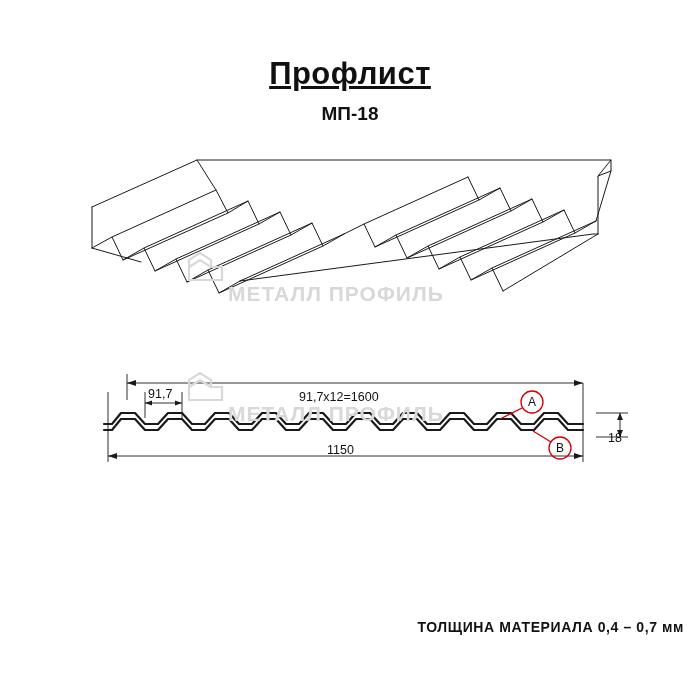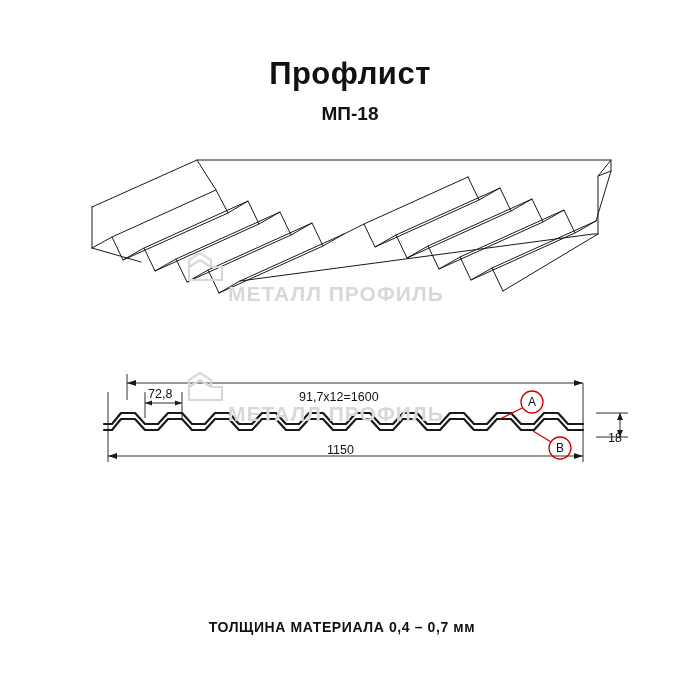--- a/index.html
+++ b/index.html
@@ -24,37 +24,38 @@
   .title {
     position: absolute;
     top: 56px;
     left: 0;
     width: 700px;
     text-align: center;
     font-size: 31px;
     font-weight: bold;
     letter-spacing: 0.5px;
     color: #111;
+    text-decoration: underline;
   }
   .subtitle {
     position: absolute;
     top: 103px;
     left: 0;
     width: 700px;
     text-align: center;
     font-size: 19px;
     font-weight: bold;
     color: #111;
   }
   .footer-note {
     position: absolute;
     top: 619px;
     left: 0;
     width: 684px;
-    text-align: center;
+    text-align: right;
     font-size: 14px;
     font-weight: bold;
     letter-spacing: 0.6px;
     color: #111;
   }
   svg.art {
     position: absolute;
     top: 0;
     left: 0;
   }
@@ -205,21 +206,21 @@
 
     <g fill="none" stroke="#d40000" stroke-width="1.3">
       <circle cx="532" cy="402" r="11"></circle>
       <line x1="522" y1="408" x2="500" y2="419"></line>
       <circle cx="560" cy="448" r="11"></circle>
       <line x1="551" y1="442" x2="533" y2="431"></line>
     </g>
   </svg>
 
   <div class="dim-label" style="top:390px;left:299px;">91,7х12=1600</div>
-  <div class="dim-label" style="top:387px;left:148px;">72,8</div>
+  <div class="dim-label" style="top:387px;left:148px;">91,7</div>
   <div class="dim-label" style="top:443px;left:327px;">1150</div>
   <div class="dim-label" style="top:431px;left:608px;">18</div>
 
   <div class="callout-letter" style="top:395px;left:528px;">A</div>
   <div class="callout-letter" style="top:441px;left:556px;">B</div>
 
   <div class="wm wm2">МЕТАЛЛ ПРОФИЛЬ</div>
   <svg class="wm-logo" style="top:370px;left:186px;" width="42" height="36" viewBox="0 0 42 36">
     <path d="M3 30 L3 10 L14 3 L25 10 L25 17 L36 17 L36 30 Z" fill="none" stroke="#d8d8d8" stroke-width="2.2"></path>
     <path d="M3 17 L14 10 L25 17" fill="none" stroke="#d8d8d8" stroke-width="2.2"></path>

